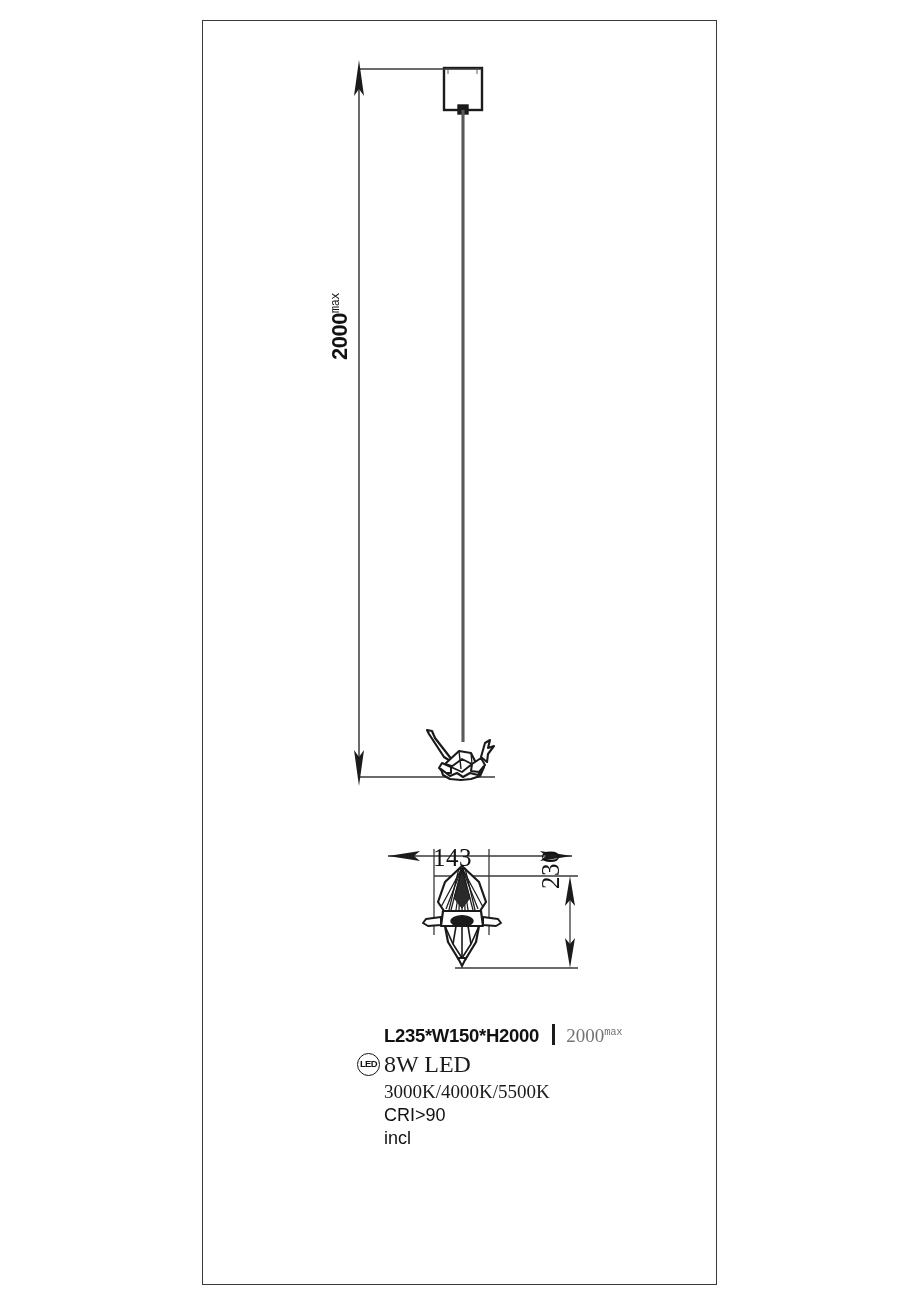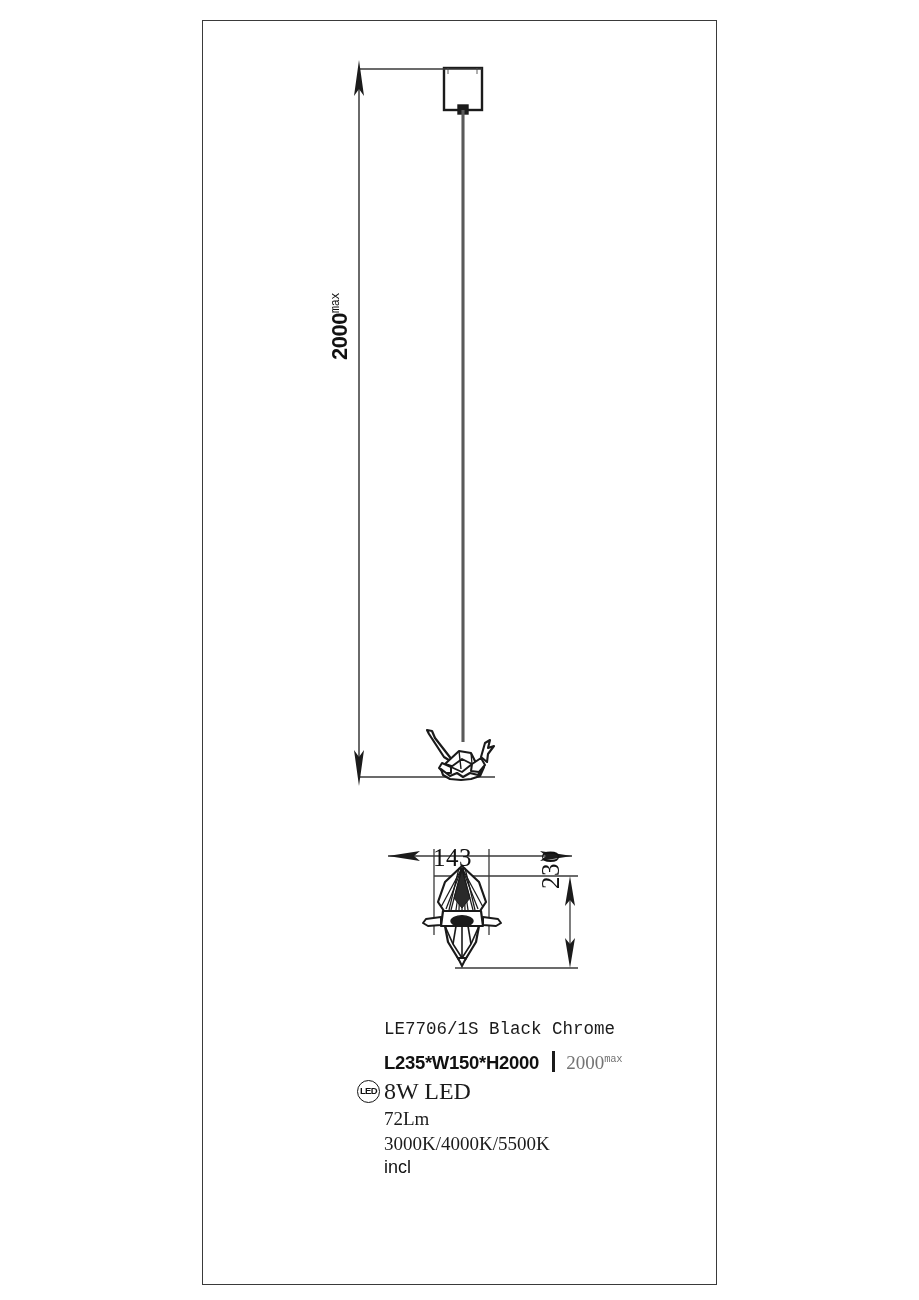--- a/index.html
+++ b/index.html
@@ -295,31 +295,30 @@
       </g>
     </g>
   </svg>
 
   <div class="lbl lbl-2000"><span>2000</span><sup>max</sup></div>
   <div class="lbl lbl-143">143</div>
   <div class="lbl lbl-230">230</div>
 
   <div class="txt-block">
 
-    <div class="row r-model">LE7706/1S Black Chrome</div>
 
     <div class="row r-dims">
       <span class="dims-main">L235*W150*H2000</span>
       <span class="sep-bar"></span>
       <span class="dims-max"><span>2000</span><sup>max</sup></span>
     </div>
 
     <div class="row r-led">
       <span class="led-badge">LED</span>
       <span class="r-led-txt">8W  LED</span>
     </div>
 
-    <div class="row r-lm">72Lm</div>
     <div class="row r-cct">3000K/4000K/5500K</div>
+    <div class="row r-sans">CRI&gt;90</div>
     <div class="row r-sans">incl</div>
   </div>
 
 </div>
 
 </body></html>

